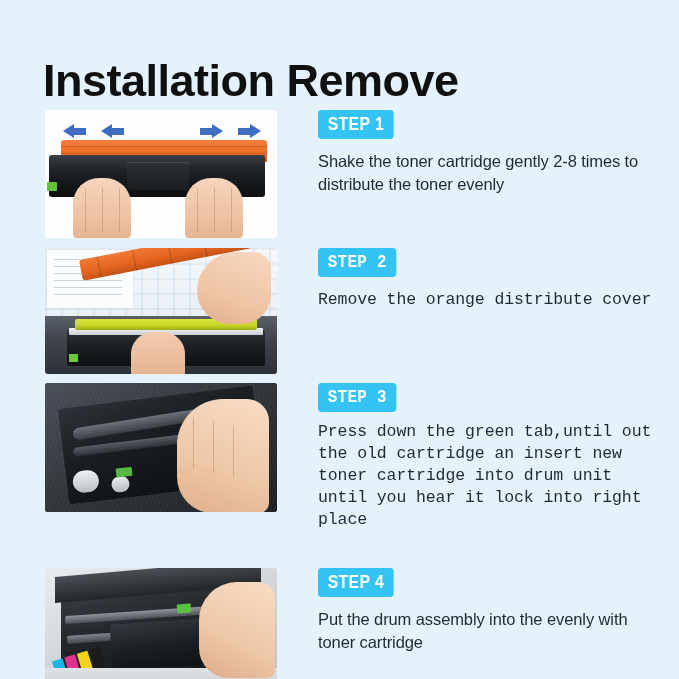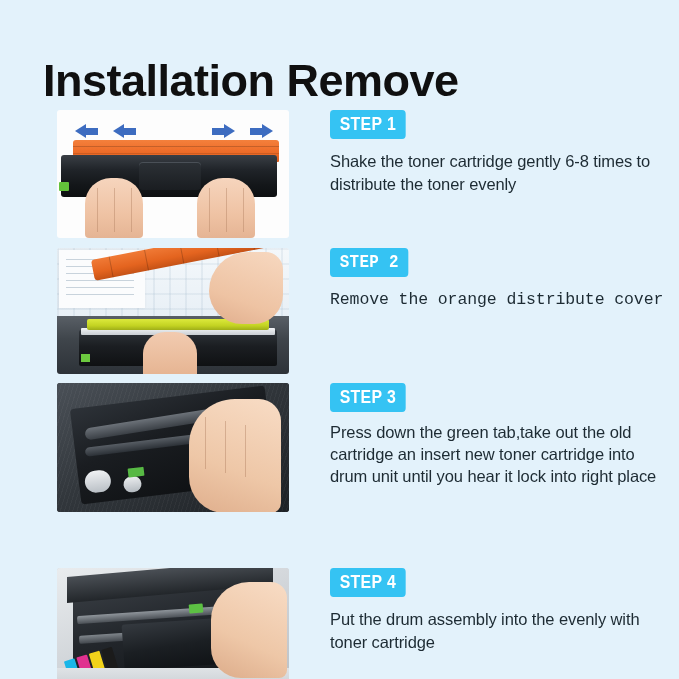--- a/index.html
+++ b/index.html
@@ -30,27 +30,27 @@
   
   .steps {
     position: absolute;
     left: 0;
     top: 0;
     width: 679px;
     height: 679px;
   }
   .step-row {
     position: absolute;
-    left: 12px;
+    left: 0;
     width: 579px;
     padding-left: 48px;
   }
   .row-1 { top: 110px; height: 128px; }
   .row-2 { top: 248px; height: 126px; font-family: Liberation Mono, monospace; }
-  .row-3 { top: 383px; height: 129px; }
+  .row-3 { top: 383px; height: 129px; font-family: Liberation Mono, monospace; }
   .row-4 { top: 523px; height: 130px; margin-top: 45px; }
 
   
   .photo {
     position: absolute;
     left: 45px;
     top: 0;
     width: 232px;
     height: 100%;
     border-radius: 3px;
@@ -418,21 +418,21 @@
           <span class="head"></span>
           <span class="shaft"></span>
         </div>
       <div class="arrow right a4">
           <span class="head"></span>
           <span class="shaft"></span>
         </div>
     </div>
     <div class="text-col">
       <div class="badge">STEP 1</div>
-      <div class="desc">Shake the toner cartridge gently 6-8 times to distribute the toner evenly</div>
+      <div class="desc">Shake the toner cartridge gently 2-8 times to distribute the toner evenly</div>
     </div>
   </div>
 
   <div class="step-row row-2">
     <div class="photo p2">
       <div class="wall"></div>
       <div class="paper"></div>
       <div class="desk"></div>
       <div class="cart"></div>
       <div class="drum-rail"></div>
@@ -456,21 +456,21 @@
         <div class="roller2"></div>
         <div class="white-tip"></div>
         <div class="white-tip2"></div>
         <div class="green-tab"></div>
         <div class="green-tab2"></div>
       </div>
       <div class="hand"></div>
     </div>
     <div class="text-col">
       <div class="badge">STEP 3</div>
-      <div class="desc">Press down the green tab,take out the old cartridge an insert new toner cartridge into drum unit until you hear it lock into right place</div>
+      <div class="desc">Press down the green tab,until out the old cartridge an insert new toner cartridge into drum unit until you hear it lock into right place</div>
     </div>
   </div>
 
   <div class="step-row row-4">
     <div class="photo p4">
       <div class="printer-body"></div>
       <div class="cavity"></div>
       <div class="lid"></div>
       <div class="rail"></div>
       <div class="rail2"></div>

